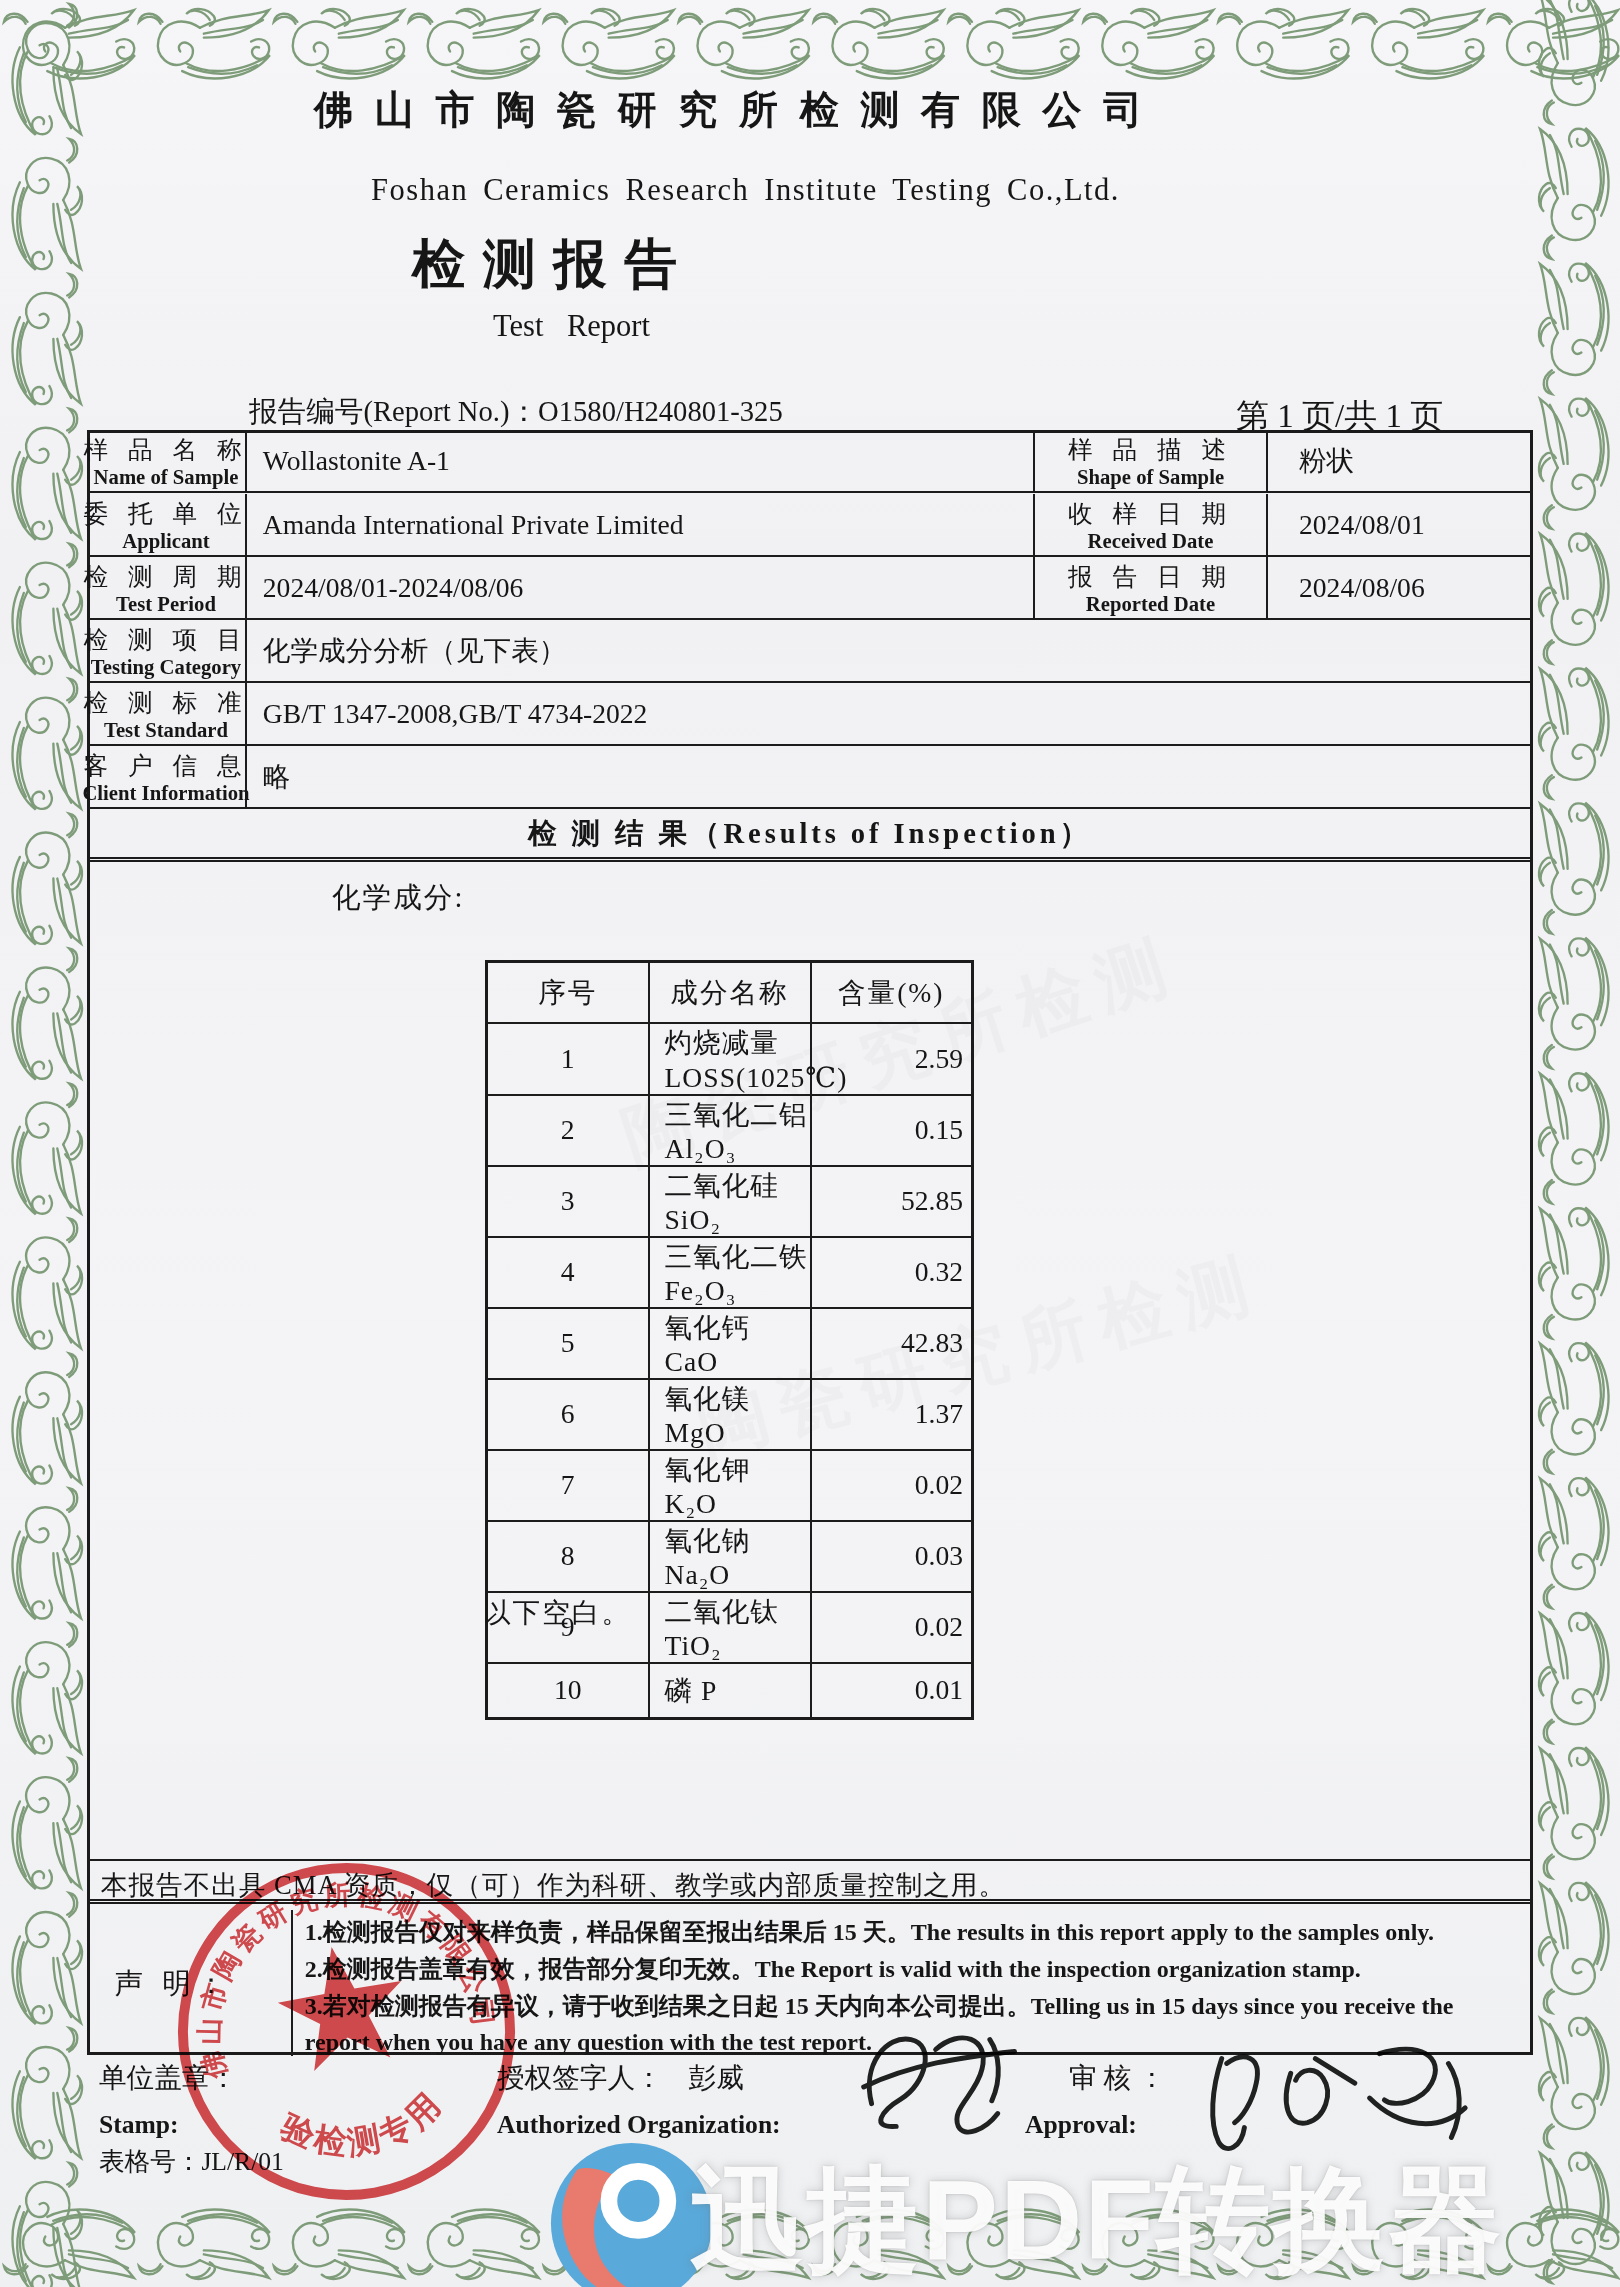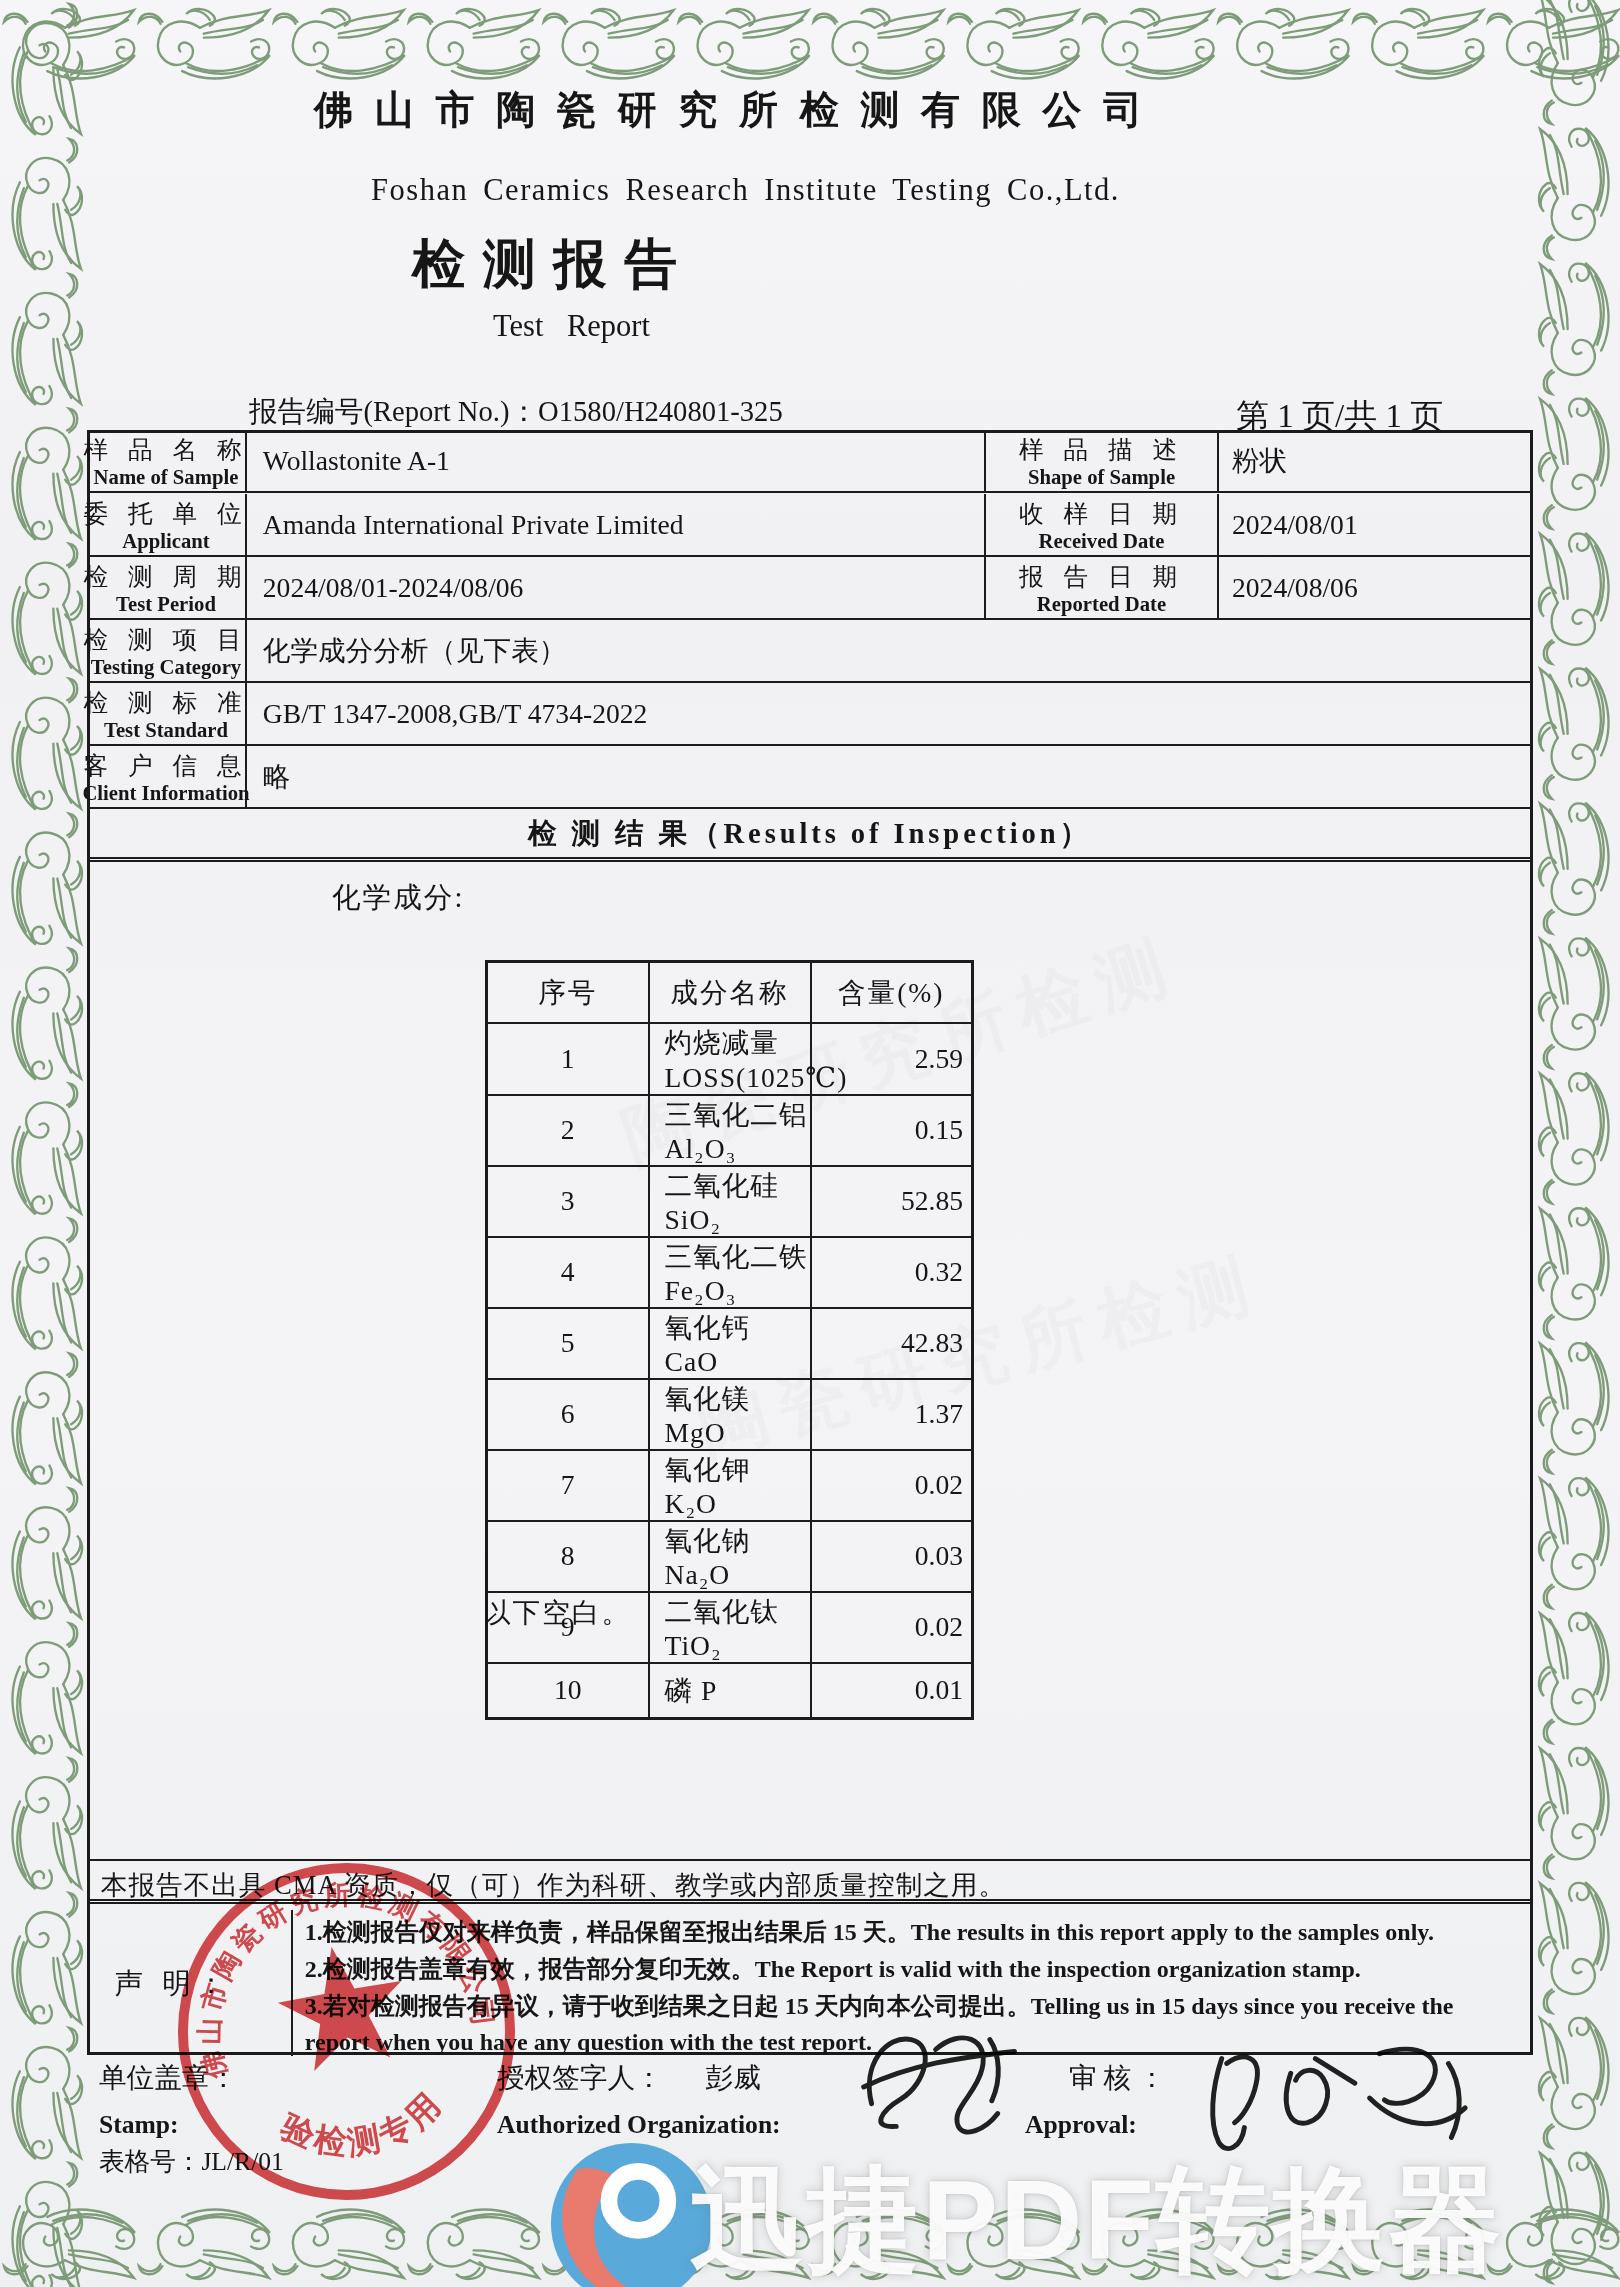--- a/index.html
+++ b/index.html
@@ -23,21 +23,21 @@
   .report-line { top:392px; left:249px; font-size:28.6px; }
   .page-info { top:394px; left:1236px; width:212px; font-size:33px; text-align:left; }
 
   
   .main-box { left:87px; top:430px; width:1446px; height:1625px; border:3.9px solid #1b1b1b; }
 
   .irow { position:absolute; left:87px; width:1446px; display:flex; border-bottom:2px solid #1c1c1c; }
   .cl  { width:160px; border-right:2px solid #1c1c1c; display:flex; flex-direction:column; align-items:center; justify-content:center; padding:2px 2px; }
   .cv  { flex:1; display:flex; align-items:center; padding-left:15.8px; font-size:27.6px; }
   .crl { width:233px; border-left:2px solid #1c1c1c; display:flex; flex-direction:column; align-items:center; justify-content:center; padding:2px 2px; }
-  .crv { width:316px; border-left:2px solid #1c1c1c; display:flex; align-items:center; padding-left:13px; font-size:27.6px; }
+  .crv { width:267px; border-left:2px solid #1c1c1c; display:flex; align-items:center; padding-left:31px; font-size:27.6px; }
   .cl .cn, .crl .cn { font-size:24.6px; letter-spacing:6.9px; white-space:nowrap; font-weight:500; }
   .cl .en, .crl .en { font-size:20.7px; font-weight:bold; white-space:nowrap; }
 
   .band { left:87px; top:809px; width:1446px; height:53px; display:flex; align-items:center; justify-content:center;
           font-size:28.6px; font-weight:bold; border-bottom:5.9px double #1b1b1b; letter-spacing:3.9px; }
 
   .section-label { left:332px; top:878px; font-size:28.6px; letter-spacing:2px; }
 
   
   .rtable { left:485px; top:960px; border-collapse:collapse; table-layout:fixed; width:489px; font-size:27.6px; }
@@ -54,21 +54,21 @@
   
   .cma-row { left:87px; top:1859px; width:1446px; height:45px; border-top:2px solid #1c1c1c; border-bottom:5.9px double #1b1b1b;
              font-size:26.6px; padding:5.9px 0 0 13.8px; letter-spacing:1px; }
   .decl-row { left:87px; top:1910px; width:1446px; height:146px; display:flex; }
   .decl-label { width:206px; border-right:2px solid #1c1c1c; display:flex; align-items:center; padding-left:27.6px; font-size:28.6px; letter-spacing:5.9px; }
   .decl-notes { flex:1; padding:3.9px 9.9px 0 11.8px; font-size:24px; font-weight:600; line-height:1.5; }
   .decl-notes div { margin-bottom:1px; }
 
   .ft { font-size:27.6px; }
   .ft-en { font-size:25.6px; font-weight:bold; }
-  .signer-row { display:flex; gap:43px; }
+  .signer-row { display:flex; gap:26px; }
 
   
   .seal { left:167px; top:1852px; width:359px; height:359px; transform:rotate(-10deg); opacity:.9; mix-blend-mode:multiply; }
 
   
   .sig { mix-blend-mode:multiply; }
 
   
   .wm-text { left:690px; top:2144px; font-family:"Liberation Sans","DejaVu Sans",sans-serif; font-size:114px; font-weight:bold;
              color:rgba(255,255,255,0.93); letter-spacing:2px; text-shadow:0 0 9.9px rgba(110,110,110,0.30), 0 0 2px rgba(130,130,130,0.35); z-index:30; }

